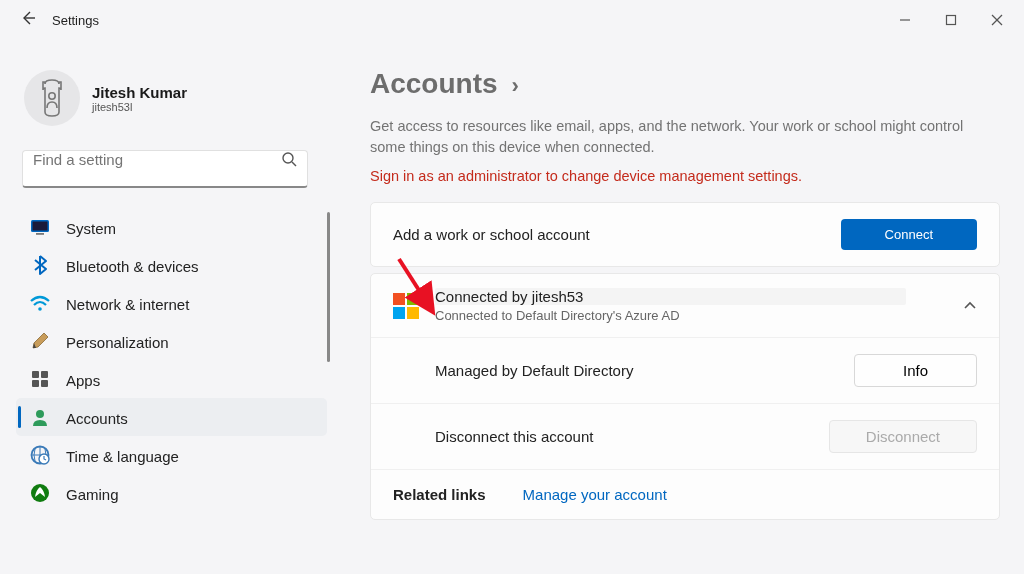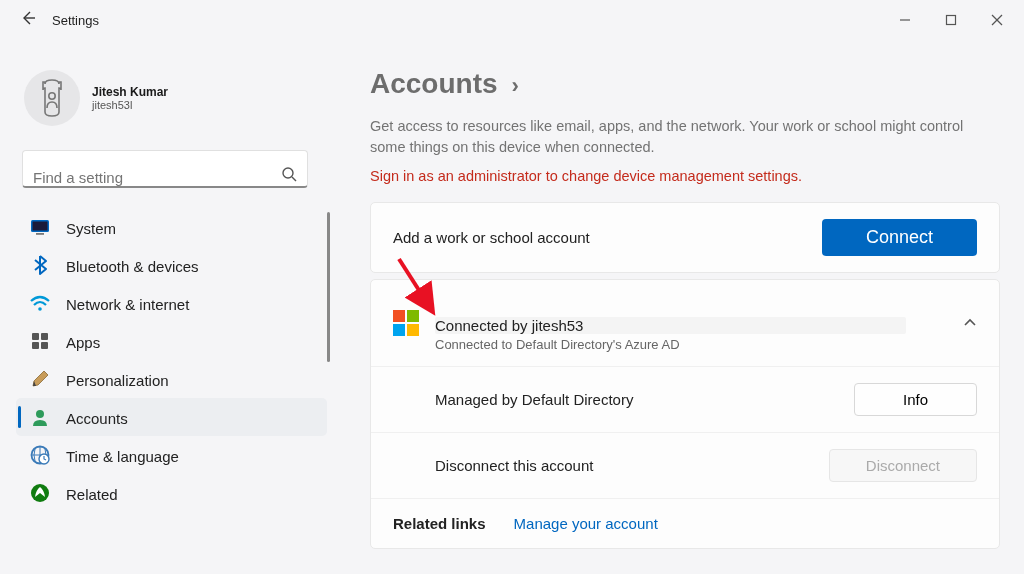--- a/index.html
+++ b/index.html
@@ -14,23 +14,23 @@
     .win-btn { width: 46px; height: 32px; display: flex; align-items: center; justify-content: center; cursor: pointer; }
     .win-btn svg { stroke: #555; }
 
     .body-area { display: flex; padding: 0 16px 0 10px; height: calc(100% - 40px); }
 
     
     .sidebar { width: 330px; padding: 20px 10px 0 6px; }
     .profile { display: flex; align-items: center; gap: 12px; padding: 10px 8px 24px 8px; }
     .avatar { width: 56px; height: 56px; border-radius: 50%; background: #e6e6e8; display: flex; align-items: center; justify-content: center; }
     .avatar svg { width: 34px; height: 40px; }
-    .profile-name { font-size: 12px; font-weight: 600; color: #1a1a1a; }
+    .profile-name { font-size: 15px; font-weight: 600; color: #1a1a1a; }
     .profile-sub { font-size: 11px; color: #555; }
-    .search-box { display: flex; align-items: flex-end; background: #fff; border: 1px solid #e0e0e0; border-bottom: 2px solid #888; border-radius: 4px; height: 38px; padding: 0 10px; margin: 0 22px 20px 6px; }
+    .search-box { display: flex; align-items: flex-start; background: #fff; border: 1px solid #e0e0e0; border-bottom: 2px solid #888; border-radius: 4px; height: 38px; padding: 0 10px; margin: 0 22px 20px 6px; }
     .search-box input { flex: 1; border: none; outline: none; font-size: 15px; background: transparent; }
     .nav { display: flex; }
     .nav-list { flex: 1; }
     .nav-divider { width: 3px; background: #888; border-radius: 2px; margin-top: 4px; height: 150px; align-self: flex-start; }
     .nav-item { display: flex; align-items: flex-end; gap: 16px; padding: 9px 14px; border-radius: 5px; cursor: pointer; position: relative; }
     .nav-item.selected::before { content: ''; position: absolute; left: 2px; top: 8px; bottom: 8px; width: 3px; background: #0067c0; border-radius: 2px; }
     .nav-item.selected { background: #eceef1; }
     .nav-icon { width: 20px; height: 20px; display: flex; align-items: center; justify-content: center; }
     .nav-label { font-size: 15px; color: #222; }
 
@@ -40,38 +40,38 @@
     .breadcrumb-parent { font-size: 28px; font-weight: 600; color: #6d6d6d; }
     .breadcrumb-sep { font-size: 22px; color: #6d6d6d; font-weight: 600; }
     .breadcrumb-current { font-size: 28px; font-weight: 600; color: #1a1a1a; }
     .description { font-size: 14.5px; color: #737373; line-height: 1.45; margin-bottom: 10px; }
     .admin-warning { font-size: 14.5px; color: #c42b1c; margin-bottom: 18px; }
 
     .card { background: #fdfdfd; border: 1px solid #e8e8e8; border-radius: 5px; margin-bottom: 6px; }
     .card-row { display: flex; align-items: center; padding: 16px 22px; gap: 8px; }
     .card-label { font-size: 15px; color: #222; flex: 1; }
     .card-sub { font-size: 13px; color: #666; margin-top: 2px; }
-    .btn-primary { background: #0067c0; color: #fff; border: none; border-radius: 4px; padding: 8px 44px; font-size: 18px; cursor: pointer; }
+    .btn-primary { background: #0067c0; color: #fff; border: none; border-radius: 4px; padding: 8px 44px; font-size: 13px; cursor: pointer; }
     .btn-secondary { background: #fefefe; border: 1px solid #d8d8d8; border-radius: 4px; padding: 7px 48px; font-size: 15px; cursor: pointer; }
     .btn-disabled { background: #f7f7f7; border: 1px solid #e6e6e6; color: #aaa; border-radius: 4px; padding: 7px 36px; font-size: 15px; }
 
     .account-card .card-row { border-top: 1px solid #f0f0f0; }
     .account-card .card-row:first-child { border-top: none; }
     .account-head { display: flex; align-items: center; gap: 16px; padding: 14px 22px; cursor: pointer; }
     .ms-logo { width: 26px; height: 26px; display: grid; grid-template-columns: 1fr 1fr; grid-template-rows: 1fr 1fr; gap: 2px; }
     .ms-logo span:nth-child(1){ background:#f25022; }
     .ms-logo span:nth-child(2){ background:#7fba00; }
     .ms-logo span:nth-child(3){ background:#00a4ef; }
     .ms-logo span:nth-child(4){ background:#ffb900; }
     .account-text { flex: 1; }
-    .account-title { font-size: 15px; color: #222; background: #f4f4f4; display: inline-block; padding: 0 4px 0 0; border-radius: 2px; width: 92%; margin-top: 23px; }
+    .account-title { font-size: 15px; color: #222; background: #f4f4f4; display: inline-block; padding: 0 4px 0 0; border-radius: 2px; width: 92%; }
     .chevron { font-size: 14px; color: #555; }
     .inner-row { padding-left: 64px !important; }
 
-    .related-row { display: flex; align-items: flex-start; gap: 28px; padding: 16px 22px; }
+    .related-row { display: flex; align-items: flex-start; gap: 37px; padding: 16px 22px; }
     .related-label { font-size: 15px; font-weight: 600; color: #222; }
     .related-link { font-size: 15px; color: #0067c0; cursor: pointer; }
 
     
     .arrow-annot { position: absolute; left: 393px; top: 253px; pointer-events: none; }
   </style>
 </head>
 <body>
 
 <div class="titlebar">
@@ -154,38 +154,38 @@
               <svg width="20" height="16" viewBox="0 0 20 16">
                 <path d="M1 6 Q10 -2 19 6" fill="none" stroke="#0099d8" stroke-width="2.2"></path>
                 <path d="M4 10 Q10 4 16 10" fill="none" stroke="#0099d8" stroke-width="2.2"></path>
                 <circle cx="10" cy="14" r="1.8" fill="#0099d8"></circle>
               </svg>
             </span>
           <span class="nav-label">Network &amp; internet</span>
         </div>
         <div class="nav-item">
           <span class="nav-icon">
+              <svg width="20" height="20" viewBox="0 0 20 20">
+                <path d="M3 17 L4 12 L14 2 L18 6 L8 16 Z" fill="#c89c5a" stroke="#8a6a36" stroke-width="0.8"></path>
+                <path d="M3 17 L6 17 L4 12 Z" fill="#444"></path>
+              </svg>
+            </span>
+          <span class="nav-label">Personalization</span>
+        </div>
+        <div class="nav-item">
+          <span class="nav-icon">
               <svg width="18" height="18" viewBox="0 0 18 18">
                 <rect x="1" y="1" width="7" height="7" rx="1" fill="#555"></rect>
                 <rect x="10" y="1" width="7" height="7" rx="1" fill="#555"></rect>
                 <rect x="1" y="10" width="7" height="7" rx="1" fill="#555"></rect>
                 <rect x="10" y="10" width="7" height="7" rx="1" fill="#555"></rect>
               </svg>
             </span>
           <span class="nav-label">Apps</span>
         </div>
-        <div class="nav-item">
-          <span class="nav-icon">
-              <svg width="20" height="20" viewBox="0 0 20 20">
-                <path d="M3 17 L4 12 L14 2 L18 6 L8 16 Z" fill="#c89c5a" stroke="#8a6a36" stroke-width="0.8"></path>
-                <path d="M3 17 L6 17 L4 12 Z" fill="#444"></path>
-              </svg>
-            </span>
-          <span class="nav-label">Personalization</span>
-        </div>
         <div class="nav-item selected">
           <span class="nav-icon">
               <svg width="18" height="18" viewBox="0 0 18 18">
                 <circle cx="9" cy="6" r="4" fill="#2e9b5b"></circle>
                 <path d="M2 18 Q2 12 9 12 Q16 12 16 18 Z" fill="#2e9b5b"></path>
               </svg>
             </span>
           <span class="nav-label">Accounts</span>
         </div>
         <div class="nav-item">
@@ -199,21 +199,21 @@
             </span>
           <span class="nav-label">Time &amp; language</span>
         </div>
         <div class="nav-item">
           <span class="nav-icon">
               <svg width="20" height="20" viewBox="0 0 20 20">
                 <circle cx="10" cy="10" r="9" fill="#107c10"></circle>
                 <path d="M10 4 Q6 7 5 14 Q10 10 10 10 Q10 10 15 14 Q14 7 10 4" fill="#fff"></path>
               </svg>
             </span>
-          <span class="nav-label">Related</span>
+          <span class="nav-label">Gaming</span>
         </div>
       </div>
       <div class="nav-divider"></div>
     </div>
   </div>
 
   <div class="main">
     <div class="breadcrumb">
       <span class="breadcrumb-parent">Accounts</span>
       <span class="breadcrumb-sep">›</span>

